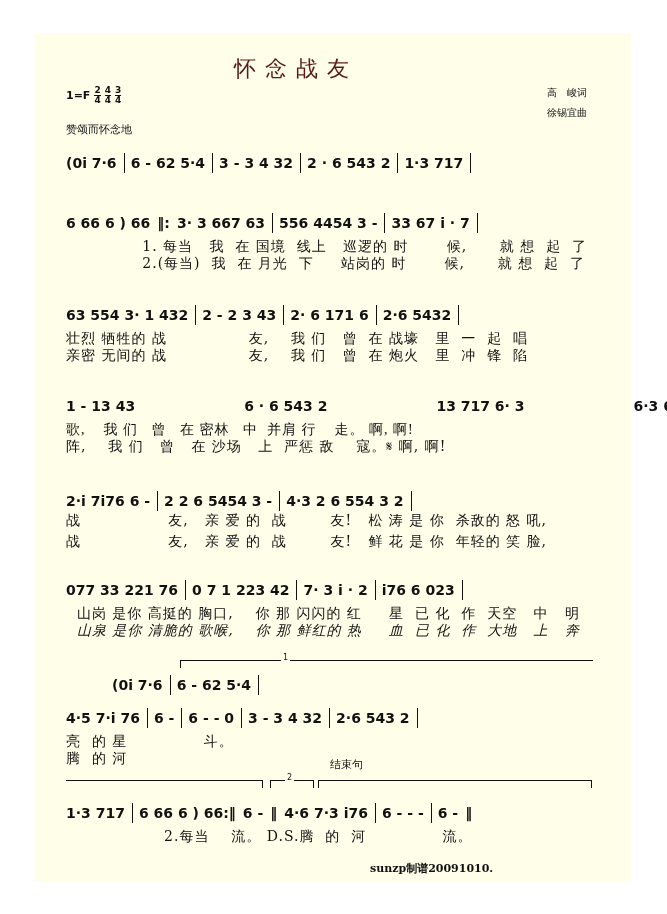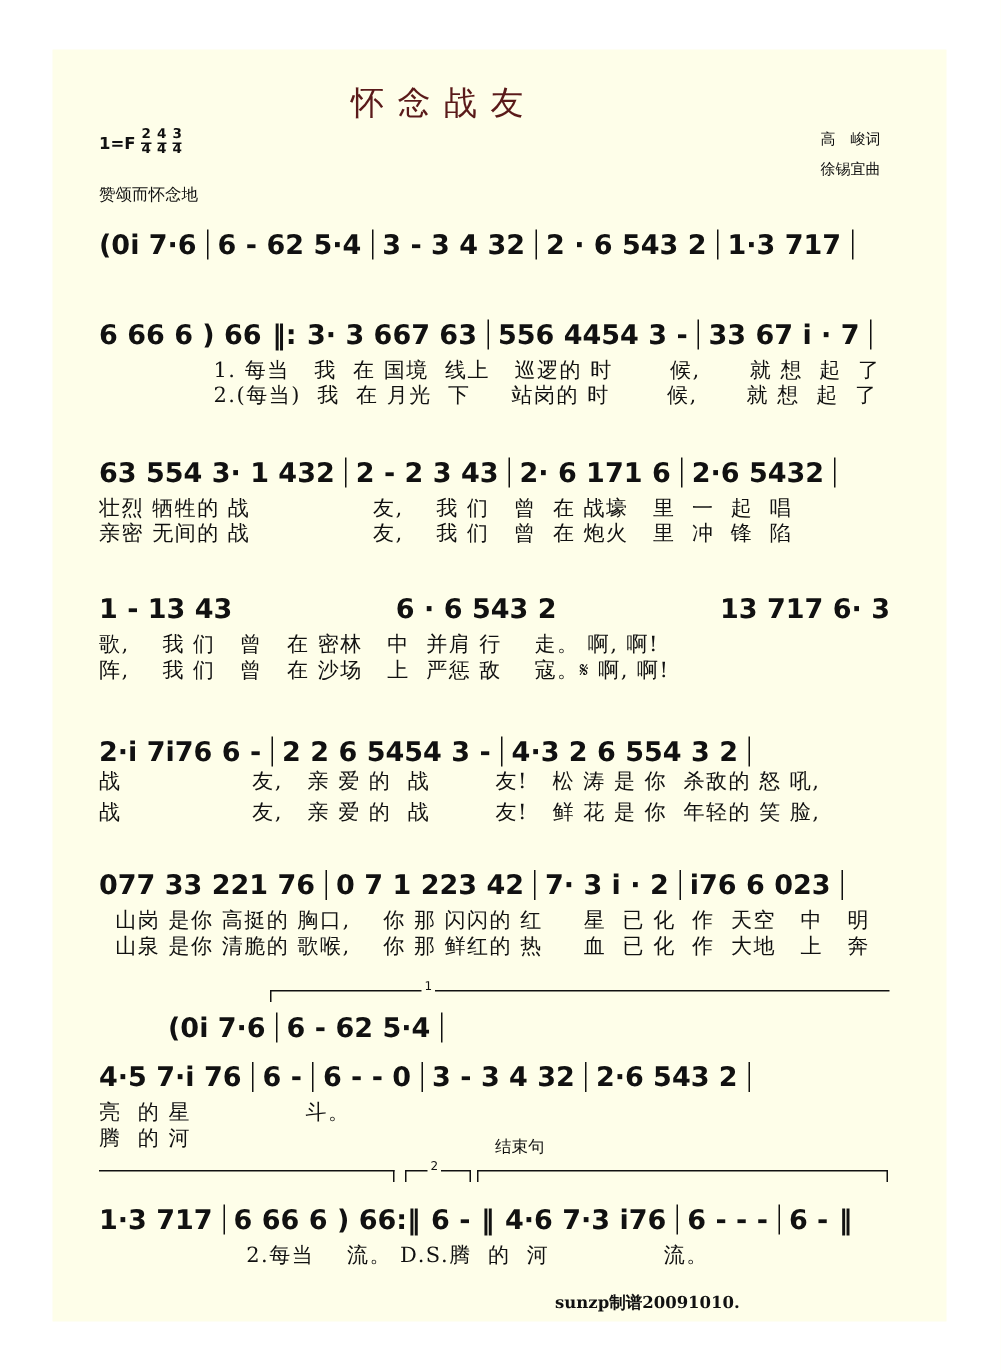--- a/index.html
+++ b/index.html
@@ -4,21 +4,21 @@
 <style>
   html,body{margin:0;padding:0;background:#ffffff;}
   body{width:667px;height:914px;position:relative;overflow:hidden;font-family:"DejaVu Sans",sans-serif;color:#111;}
   .paper{position:absolute;left:35px;top:33px;width:596px;height:848px;background:#fefee9;}
   .title{position:absolute;left:0;width:592px;top:54px;text-align:center;font-family:"DejaVu Serif",serif;font-size:22px;letter-spacing:9px;color:#5a1a1a;}
   .key{position:absolute;left:66px;top:86px;font-size:11px;font-weight:bold;display:flex;align-items:center;gap:4px;}
   .frac{display:inline-flex;flex-direction:column;align-items:center;font-size:9px;line-height:9px;}
   .frac span:first-child{border-bottom:1px solid #111;}
   .credit{position:absolute;right:80px;font-family:Liberation Sans, sans-serif;font-size:10px;}
   .tempo{position:absolute;left:66px;top:122px;font-family:"DejaVu Serif",serif;font-size:11px;}
-  .line{position:absolute;left:66px;right:80px;height:26px;display:flex;align-items:center;font-weight:bold;font-size:18px;white-space:nowrap;}
+  .line{position:absolute;left:66px;right:80px;height:26px;display:flex;align-items:center;font-weight:bold;font-size:14px;white-space:nowrap;}
   .tok{display:inline-block;position:relative;margin-right:7px;}
   .bar{display:inline-block;width:1px;height:20px;background:#111;margin:0 6px 0 0;}
   .lyr{position:absolute;left:66px;right:80px;font-family:"DejaVu Serif",serif;font-size:14px;white-space:pre;letter-spacing:1px;}
   .bracket{position:absolute;border-top:1px solid #111;height:7px;border-left:1px solid #111;}
   .bnum{position:absolute;top:-8px;font-size:8px;background:#fefee9;padding:0 2px;}
   .footer{position:absolute;left:355px;top:861px;font-family:"DejaVu Serif",serif;font-size:11px;font-weight:bold;margin-left:15px;}
   .endlbl{position:absolute;left:330px;top:757px;font-family:"DejaVu Serif",serif;font-size:11px;}
 </style>
 </head>
 <body>
@@ -87,21 +87,21 @@
     <div class="line" style="top: 393px; gap: 48px;">
       <span class="tok">1 - 13 43</span>
       <span class="bar"></span>
       <span class="tok">6 · 6 543 2</span>
       <span class="bar"></span>
       <span class="tok">13 717 6· 3</span>
       <span class="bar"></span>
       <span class="tok">6·3 67i ¹²i ·7i</span>
       <span class="bar"></span>
     </div>
-    <div class="lyr" style="top: 421px;">歌,    我 们   曾   在 密林   中  并肩 行    走。 啊, 啊!</div>
+    <div class="lyr" style="top: 421px; font-family: Liberation Serif, serif;">歌,    我 们   曾   在 密林   中  并肩 行    走。 啊, 啊!</div>
     <div class="lyr" style="top: 438px;">阵,    我 们   曾   在 沙场   上  严惩 敌    寇。𝄋 啊, 啊!</div>
     <div class="line" style="top: 488px;">
       <span class="tok">2·i 7i76 6 -</span>
       <span class="bar"></span>
       <span class="tok">2 2 6 5454 3 -</span>
       <span class="bar"></span>
       <span class="tok">4·3 2 6 554 3 2</span>
       <span class="bar"></span>
     </div>
     <div class="lyr" style="top: 512px;">战                友,   亲 爱 的  战        友!   松 涛 是 你  杀敌的 怒 吼,</div>
@@ -110,21 +110,21 @@
       <span class="tok">077 33 221 76</span>
       <span class="bar"></span>
       <span class="tok">0 7 1 223 42</span>
       <span class="bar"></span>
       <span class="tok">7· 3 i · 2</span>
       <span class="bar"></span>
       <span class="tok">i76 6 023</span>
       <span class="bar"></span>
     </div>
     <div class="lyr" style="top: 605px;">  山岗 是你 高挺的 胸口,    你 那 闪闪的 红     星  已 化  作  天空   中   明</div>
-    <div class="lyr" style="top: 622px;">  山泉 是你 清脆的 歌喉,    你 那 鲜红的 热     血  已 化  作  大地   上   奔</div>
+    <div class="lyr" style="top: 622px; font-style: italic;">  山泉 是你 清脆的 歌喉,    你 那 鲜红的 热     血  已 化  作  大地   上   奔</div>
     <div class="line" style="top: 672px; left: 112px;">
       <span class="tok">(0i 7·6</span>
       <span class="bar"></span>
       <span class="tok">6 - 62 5·4</span>
       <span class="bar"></span>
     </div>
     <div class="line" style="top: 705px;">
       <span class="tok">4·5 7·i 76</span>
       <span class="bar"></span>
       <span class="tok">6 -</span>

